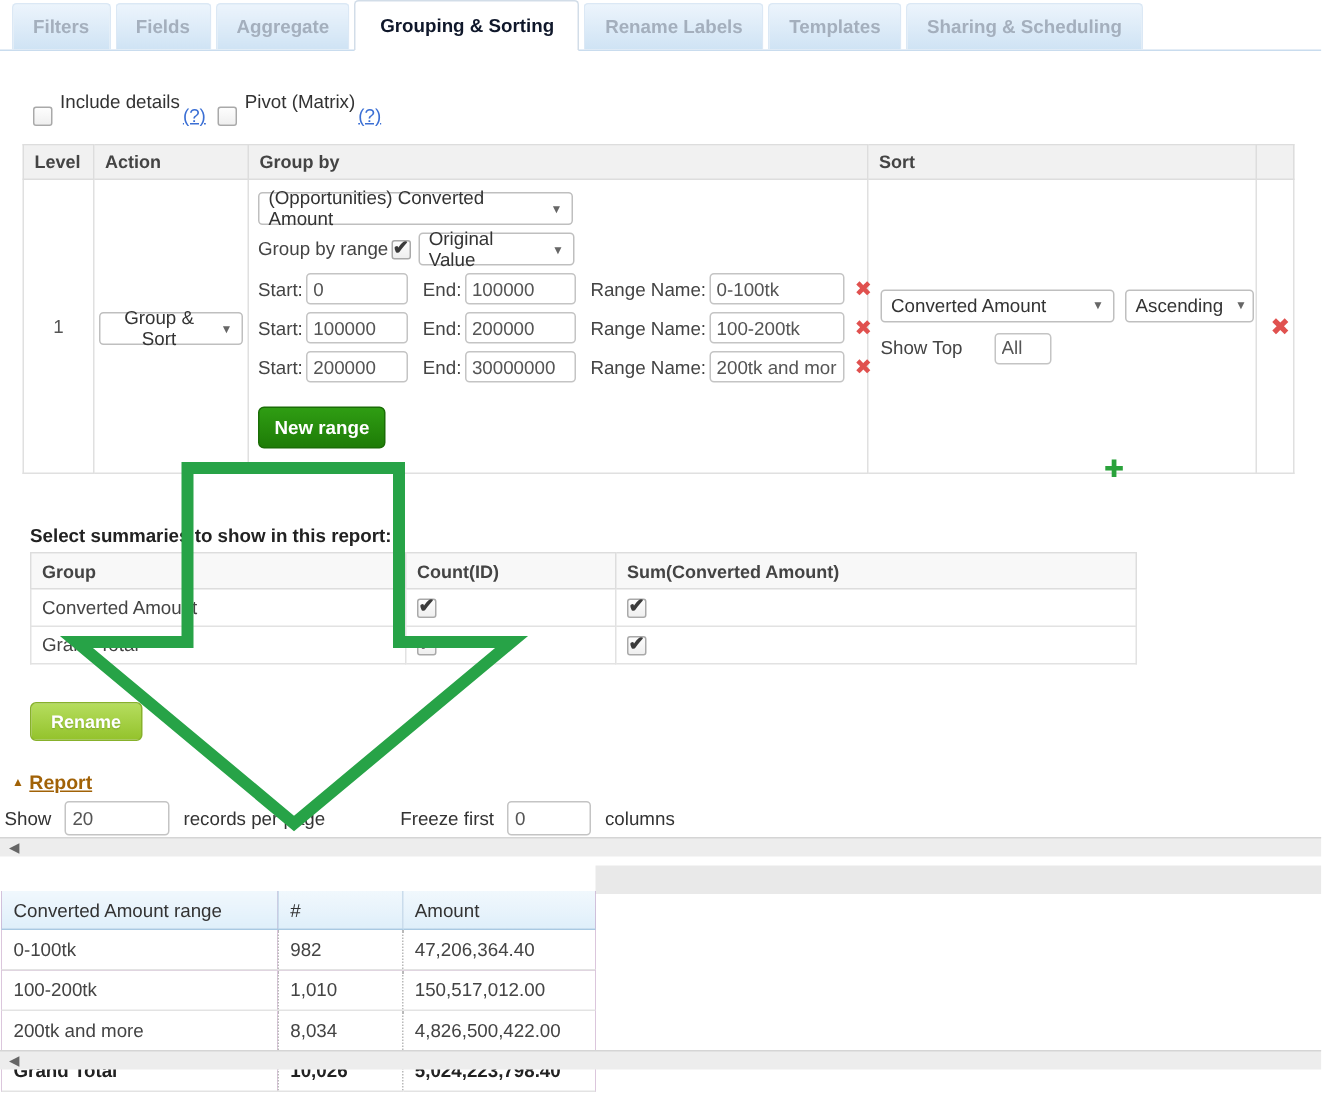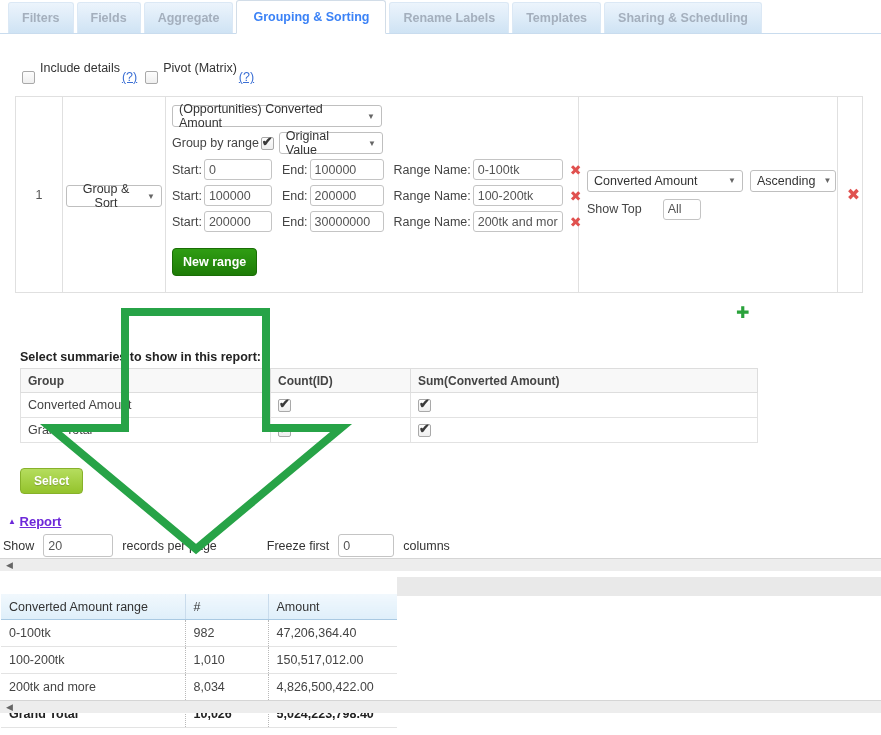--- a/index.html
+++ b/index.html
@@ -5,21 +5,21 @@
   html,body{margin:0;padding:0;background:#fff;}
   .page{position:relative;width:881px;height:735px;background:#fff;overflow:hidden;
         font-family:"Liberation Sans","DejaVu Sans",sans-serif;font-size:12.5px;color:#333;}
 
   
   .tabbar{position:absolute;left:0;top:2px;width:881px;height:32px;display:flex;align-items:flex-end;
           padding-left:8px;box-sizing:border-box;border-bottom:1px solid #c9dcee;}
   .tab{margin-right:3px;padding:8px 13px;background:linear-gradient(#ecf4fc,#cfe3f4);color:#a4afbd;
        font-weight:bold;font-size:12.5px;border-radius:3px 3px 0 0;border:1px solid #dbe8f5;border-bottom:none;
        cursor:pointer;white-space:nowrap;}
-  .tab.active{background:#fff;color:#3b82f6;border:1px solid #d2dde8;border-bottom:1px solid #fff;
+  .tab.active{background:#fff;color:#0f172a;border:1px solid #d2dde8;border-bottom:1px solid #fff;
        margin-bottom:-1px;position:relative;z-index:2;padding:9px 16px;}
 
   
   .options{position:absolute;left:22px;top:61px;display:flex;align-items:center;}
   .options label{margin:0 2px 18px 5px;}
   .qlink{color:#3b6fd4;text-decoration:underline;cursor:pointer;margin-right:8px;}
 
   input[type=checkbox]{appearance:none;-webkit-appearance:none;width:13px;height:13px;margin:0;
        border:1px solid #a9a9a9;border-radius:2px;background:linear-gradient(#fdfdfd,#efefef);
        position:relative;vertical-align:middle;cursor:pointer;}
@@ -62,21 +62,21 @@
   .stable th{background:#f8f8f8;border:1px solid #ddd;height:21px;text-align:left;padding-left:7px;
        font-size:12px;color:#444;font-weight:bold;}
   .stable td{border:1px solid #e2e2e2;height:22px;padding-left:7px;color:#444;background:#fff;}
 
   
   .preview{position:absolute;left:20px;top:468px;background:linear-gradient(#b5dd5e,#94c32c);
        border:1px solid #87b12b;border-radius:4px;color:#fff;font-weight:bold;font-size:12px;
        padding:5px 13px;cursor:pointer;text-shadow:0 1px 1px rgba(0,0,0,0.2);}
 
   
-  .report-link{position:absolute;left:8px;top:514px;color:#6d28d9;font-weight:bold;font-size:13px;cursor:pointer;}
+  .report-link{position:absolute;left:8px;top:514px;color:#a16207;font-weight:bold;font-size:13px;cursor:pointer;}
   .report-link .tri{font-size:8px;text-decoration:none;display:inline-block;transform:translateY(-2px);}
   .report-link .txt{text-decoration:underline;}
   .show-row{position:absolute;left:3px;top:534px;display:flex;align-items:center;color:#333;}
   .show-row .tin{height:19px;}
   .gap1{width:9px;}  .gap2{width:50px;} .gap3{width:9px;}
 
   .hscroll{position:absolute;left:0;width:881px;height:13px;background:#ededed;
        border-top:1px solid #d5d5d5;box-sizing:border-box;cursor:pointer;}
   .hscroll .larr{position:absolute;left:6px;top:1px;color:#666;font-size:9px;}
   .hs-top{top:558px;} .hs-bottom{top:700px;}
@@ -119,20 +119,27 @@
 
   <table class="gtable">
     <colgroup>
         <col style="width:47px">
         <col style="width:103px">
         <col style="width:413px">
         <col style="width:259px">
         <col style="width:25px">
       </colgroup>
     <tbody>
+        <tr>
+      <th>Level</th>
+      <th>Action</th>
+      <th>Group by</th>
+      <th>Sort</th>
+      <th></th>
+    </tr>
     <tr>
       <td class="cell-level">1</td>
       <td class="cell-action">
         <span class="sel" style="width:82px">
           <span>Group &amp; Sort</span>
           <span class="car">▼</span>
         </span>
       </td>
       <td class="cell-groupby">
         <div class="grp-row" style="margin-top:2px">
@@ -222,21 +229,21 @@
       <td><input type="checkbox" checked="checked" style=""></td>
     </tr>
     <tr>
       <td>Grand Total</td>
       <td><input type="checkbox" checked="checked" style=""></td>
       <td><input type="checkbox" checked="checked" style=""></td>
     </tr>
   </tbody>
     </table>
 
-  <div class="preview">Select</div>
+  <div class="preview">Rename</div>
 
   <div class="report-link">
     <span class="tri">▲</span>
     <span class="txt">Report</span>
   </div>
   <div class="show-row">
     <span>Show</span>
     <span class="gap1"></span>
     <input class="tin" style="width: 60px;" value="20">
     <span class="gap1"></span>

